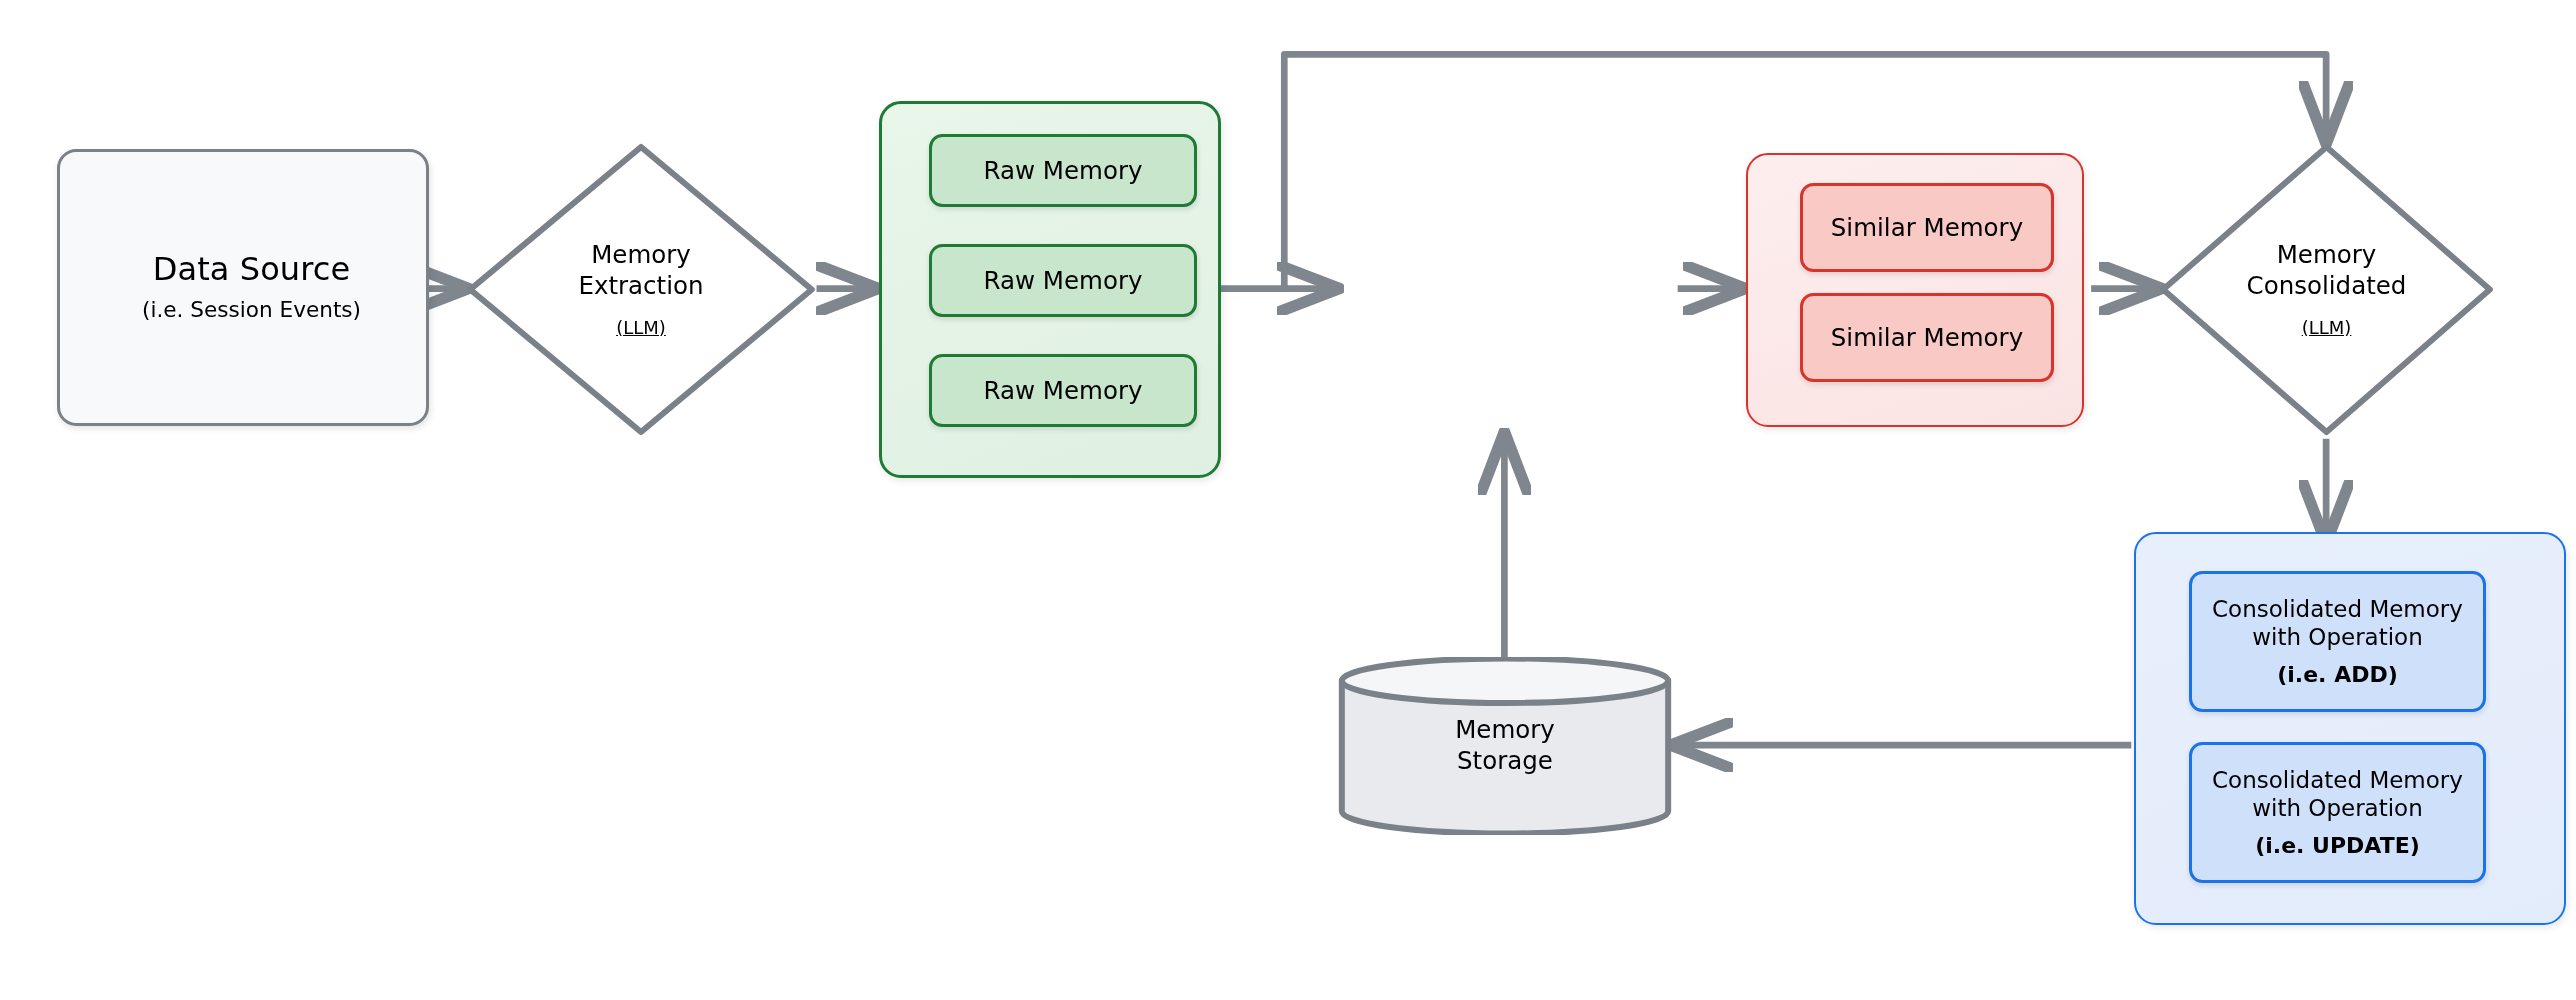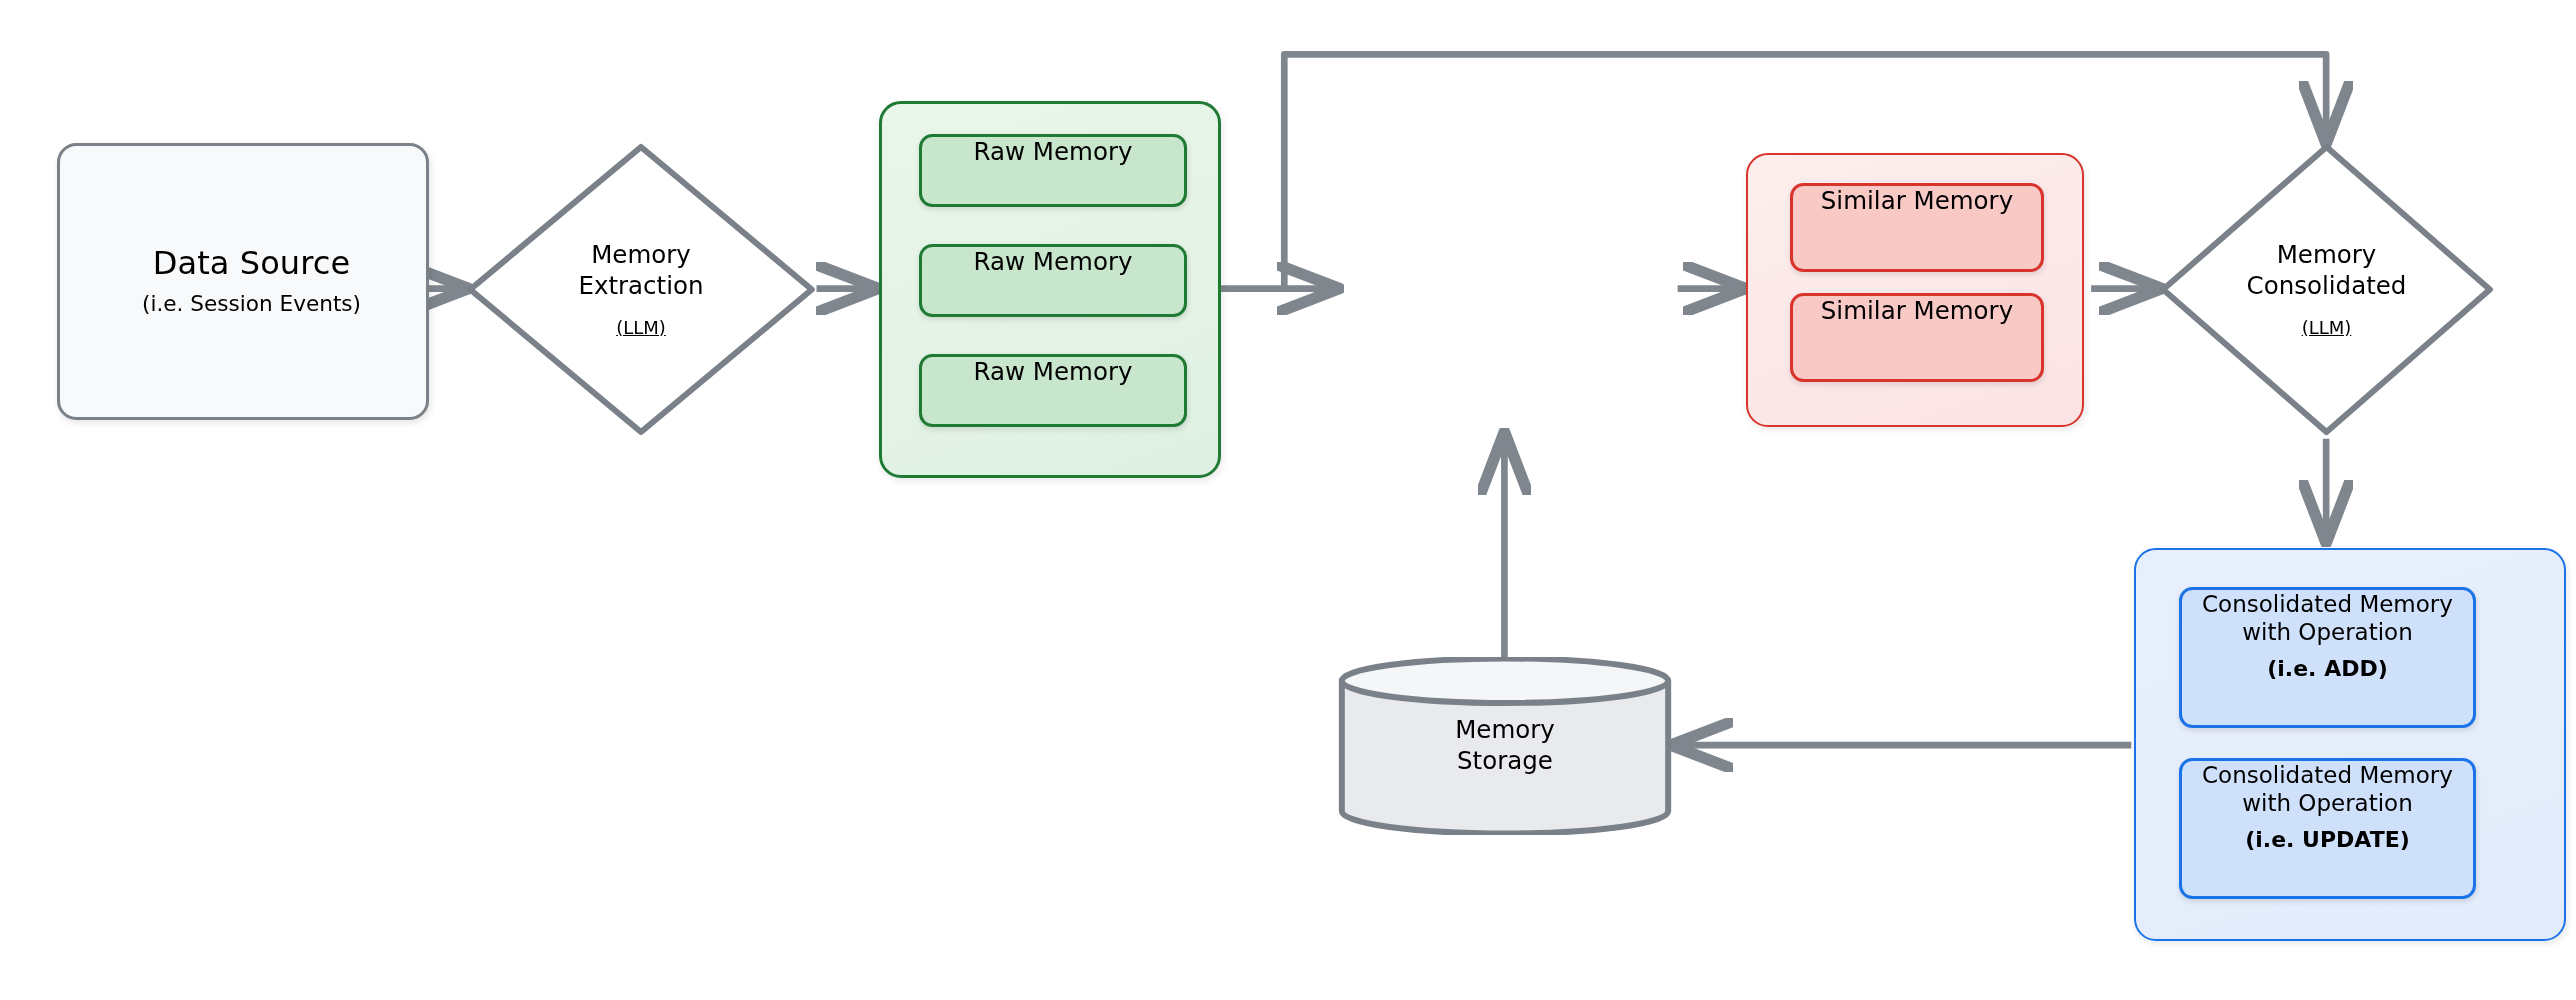--- a/index.html
+++ b/index.html
@@ -111,23 +111,25 @@
     border: 2.2px solid #1a73e8;
     box-shadow: 1.5px 3px 7.4px rgba(0,0,0,0.09);
   }
 
   .chip {
     position: absolute;
     box-sizing: border-box;
     display: flex;
     flex-direction: column;
     align-items: center;
+    justify-content: center;
     text-align: center;
     border-radius: 13.4px;
     color: #000;
+    margin-left: 10px;
   }
   .chip-green {
     background: #c8e6cb;
     border: 3.7px solid #1f7a34;
     box-shadow: 0.7px 2.2px 5.2px rgba(0,0,0,0.10);
   }
   .chip-red {
     background: #f9c9c6;
     border: 3.7px solid #d9342b;
     box-shadow: 0.7px 2.2px 5.2px rgba(0,0,0,0.10);
@@ -204,21 +206,21 @@
       <path d="M 2812 388 L 2904 388"></path>
 
       <path d="M 3128 590 L 3128 727"></path>
 
       <path d="M 2866 1002 L 2250 1002"></path>
 
       <path d="M 2023 888 L 2023 584"></path>
     </g>
   </svg>
 
-  <div class="node proc-box" style="left:57px; top:143px; width:372px; height:277px;padding-left:17px;">
+  <div class="node proc-box" style="left:57px; top:149px; width:372px; height:277px;padding-left:17px;">
     <div class="proc-title">Data Source</div>
     <div class="proc-sub">(i.e. Session Events)</div>
   </div>
 
   <div class="diamond-wrap" style="left:464px; top:141px; width:354px; height:297px;">
     <svg class="diamond-shape" viewBox="0 0 476 400" xmlns="http://www.w3.org/2000/svg">
       <path d="M 238 8 L 468 200 L 238 392 L 8 200 Z" fill="#ffffff" stroke="#7a8189" stroke-width="6" stroke-linejoin="round" vector-effect="non-scaling-stroke"></path>
     </svg>
     <div class="diamond-label">
       <div class="dm-title">Memory</div>
@@ -253,21 +255,21 @@
     <svg class="diamond-shape" viewBox="0 0 456 400" xmlns="http://www.w3.org/2000/svg">
       <path d="M 228 8 L 448 200 L 228 392 L 8 200 Z" fill="#ffffff" stroke="#7a8189" stroke-width="6" stroke-linejoin="round" vector-effect="non-scaling-stroke"></path>
     </svg>
     <div class="diamond-label">
       <div class="dm-title">Memory</div>
       <div class="dm-title">Consolidated</div>
       <div class="dm-sub">(LLM)</div>
     </div>
   </div>
 
-  <div class="group group-blue" style="left:2134px; top:548px; width:432px; height:393px;">
+  <div class="group group-blue" style="left:2134px; top:532px; width:432px; height:393px;">
     <div class="chip chip-blue" style="left:43px; top:37px; width:297px; height:141px;">
       <div class="chip-label-sm">Consolidated Memory</div>
       <div class="chip-label-sm">with Operation</div>
       <div class="chip-sub">(i.e. ADD)</div>
     </div>
     <div class="chip chip-blue" style="left:43px; top:208px; width:297px; height:141px;">
       <div class="chip-label-sm">Consolidated Memory</div>
       <div class="chip-label-sm">with Operation</div>
       <div class="chip-sub">(i.e. UPDATE)</div>
     </div>

